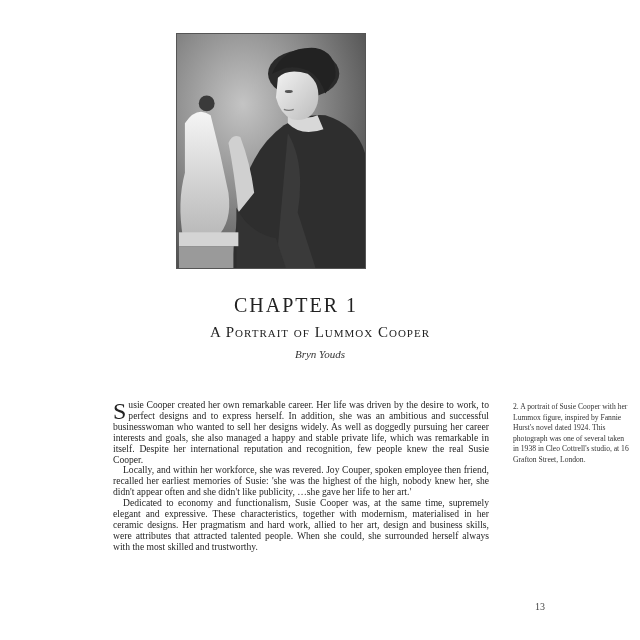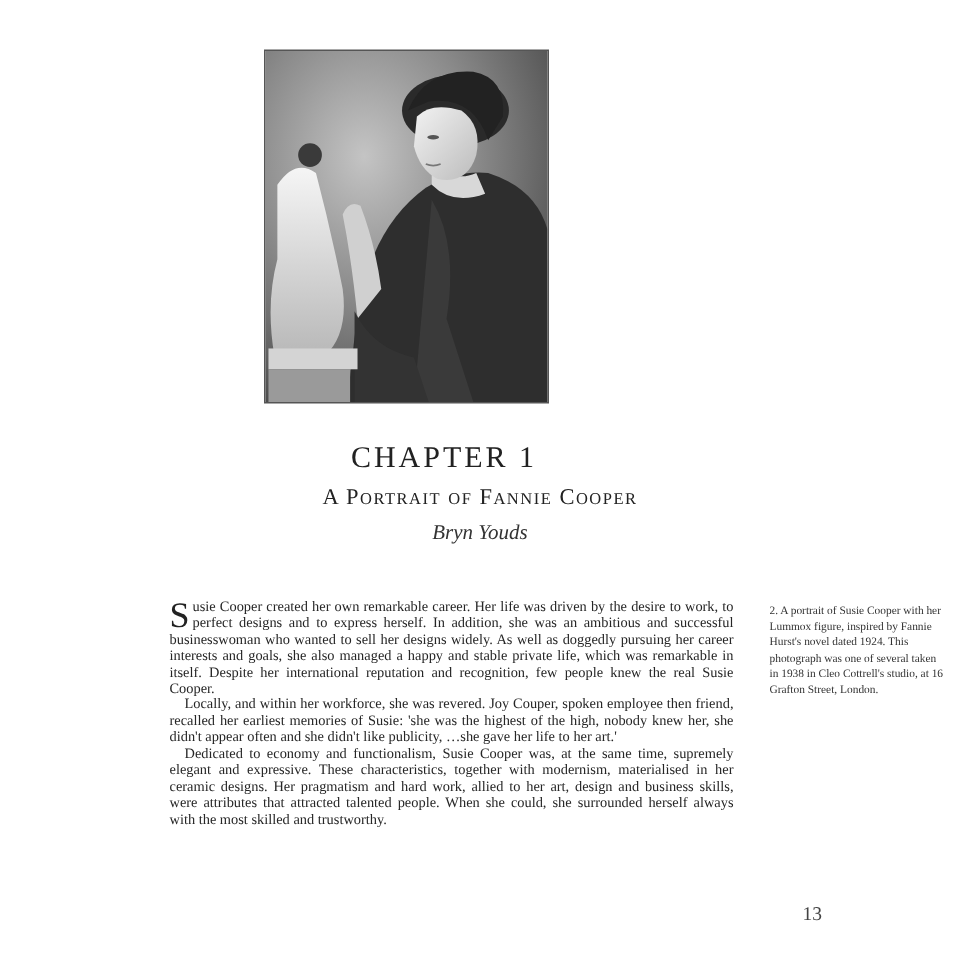--- a/index.html
+++ b/index.html
@@ -2,27 +2,27 @@
 <html><head>
 <meta charset="utf-8">
 <style>
   html, body { margin: 0; padding: 0; }
   body { width: 640px; height: 640px; background: #ffffff; position: relative; overflow: hidden; font-family: "Liberation Serif", "DejaVu Serif", serif; color: #1e1e1e; }
   .photo { position: absolute; left: 176px; top: 33px; width: 190px; height: 236px; border: 1px solid #555; box-sizing: border-box; overflow: hidden;
     background: radial-gradient(ellipse at 30% 25%, #c8c8c8 0%, #8d8d8d 45%, #5a5a5a 100%); }
   .photo svg { width: 100%; height: 100%; display: block; }
   .chapter { position: absolute; left: 0; width: 592px; top: 294px; text-align: center; font-size: 20px; letter-spacing: 2px; color: #222; }
   .subtitle { position: absolute; left: 0; width: 640px; top: 324px; text-align: center; font-size: 15px; letter-spacing: 1px; font-variant: small-caps; color: #222; }
-  .author { position: absolute; left: 0; width: 640px; top: 348px; text-align: center; font-size: 14px; font-style: italic; color: #333; }
+  .author { position: absolute; left: 0; width: 640px; top: 348px; text-align: center; font-size: 11px; font-style: italic; color: #333; }
   .body { position: absolute; left: 113px; top: 400px; width: 376px; font-size: 9.6px; line-height: 10.9px; text-align: justify; color: #262626; }
   .body p { margin: 0; text-indent: 10px; }
   .body p.first { text-indent: 0; }
   .dropcap { float: left; font-size: 24px; line-height: 20px; margin: 1px 2px 0 0; color: #222; }
   .caption { position: absolute; left: 497px; top: 402px; width: 116px; font-size: 7.6px; line-height: 10.6px; color: #333; margin-left: 16px; }
-  .pagenum { position: absolute; left: 535px; top: 601px; font-size: 13px; color: #444; }
+  .pagenum { position: absolute; left: 535px; top: 601px; font-size: 10px; color: #444; }
 </style>
 </head>
 <body>
 
 <div class="photo" title="Black and white portrait photograph of Susie Cooper holding a ceramic Lummox figure">
   <svg viewBox="0 0 190 236" preserveAspectRatio="none">
     <defs>
       <radialGradient id="bg" cx="0.35" cy="0.3" r="0.8">
         <stop offset="0" stop-color="#c4c4c4"></stop>
         <stop offset="0.5" stop-color="#8a8a8a"></stop>
@@ -57,21 +57,21 @@
 
     <path d="M8 90 Q20 72 34 82 Q44 120 52 160 Q56 190 40 205 L6 205 Q0 170 8 140 Z" fill="url(#fig)"></path>
     <circle cx="30" cy="70" r="8" fill="#3a3a3a"></circle>
 
     <rect x="2" y="200" width="60" height="14" fill="#d4d4d4"></rect>
     <rect x="2" y="214" width="55" height="22" fill="#9a9a9a"></rect>
   </svg>
 </div>
 
 <div class="chapter">CHAPTER 1</div>
-<div class="subtitle">A Portrait of Fannie Cooper</div>
+<div class="subtitle">A Portrait of Lummox Cooper</div>
 <div class="author">Bryn Youds</div>
 
 <div class="body">
   <p class="first"><span class="dropcap">S</span><span>usie Cooper created her own remarkable career. Her life was driven by the desire to work, to perfect designs and to express herself. In addition, she was an ambitious and successful businesswoman who wanted to sell her designs widely. As well as doggedly pursuing her career interests and goals, she also managed a happy and stable private life, which was remarkable in itself. Despite her international reputation and recognition, few people knew the real Susie Cooper.</span></p>
   <p>Locally, and within her workforce, she was revered. Joy Couper, spoken employee then friend, recalled her earliest memories of Susie: 'she was the highest of the high, nobody knew her, she didn't appear often and she didn't like publicity, …she gave her life to her art.'</p>
   <p>Dedicated to economy and functionalism, Susie Cooper was, at the same time, supremely elegant and expressive. These characteristics, together with modernism, materialised in her ceramic designs. Her pragmatism and hard work, allied to her art, design and business skills, were attributes that attracted talented people. When she could, she surrounded herself always with the most skilled and trustworthy.</p>
 </div>
 
 <div class="caption">2. A portrait of Susie Cooper with her Lummox figure, inspired by Fannie Hurst's novel dated 1924. This photograph was one of several taken in 1938 in Cleo Cottrell's studio, at 16 Grafton Street, London.</div>
 

